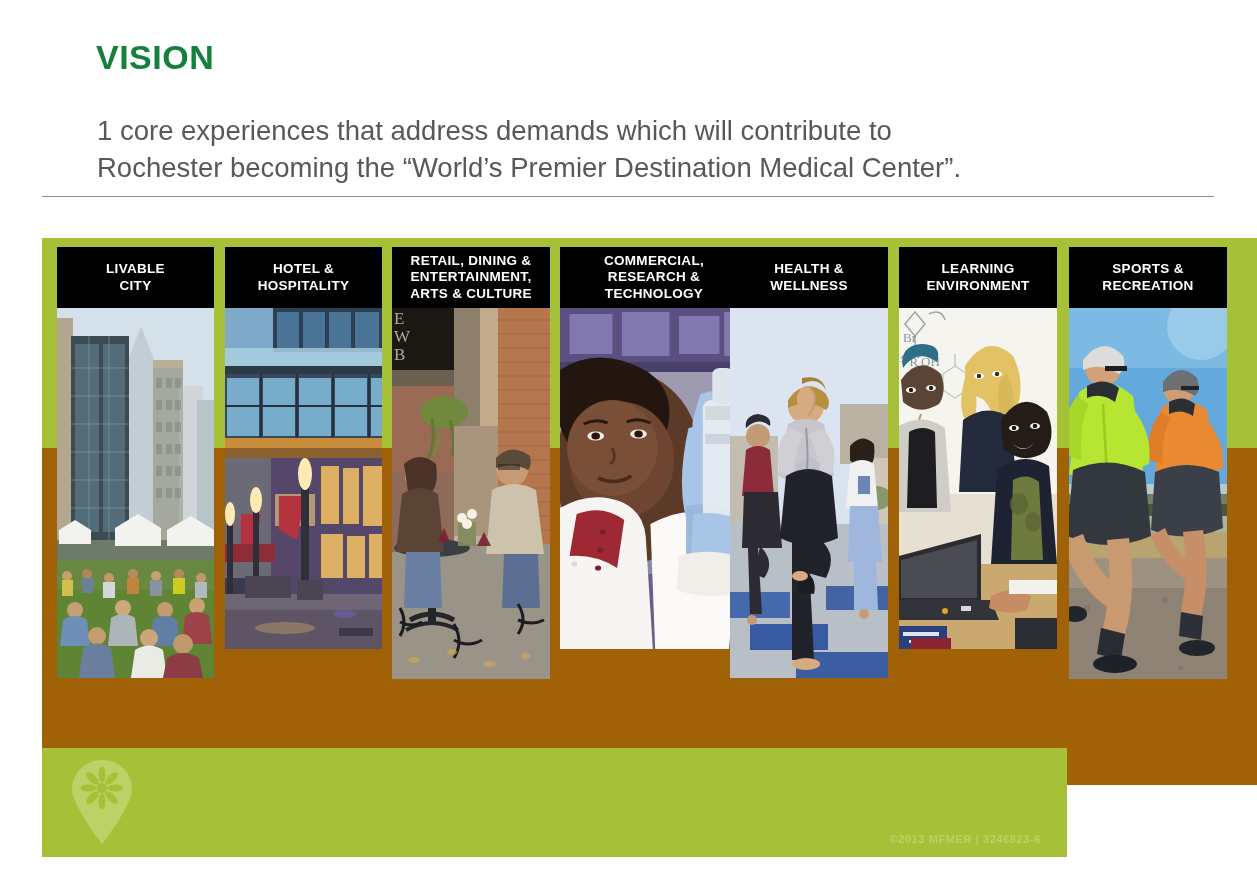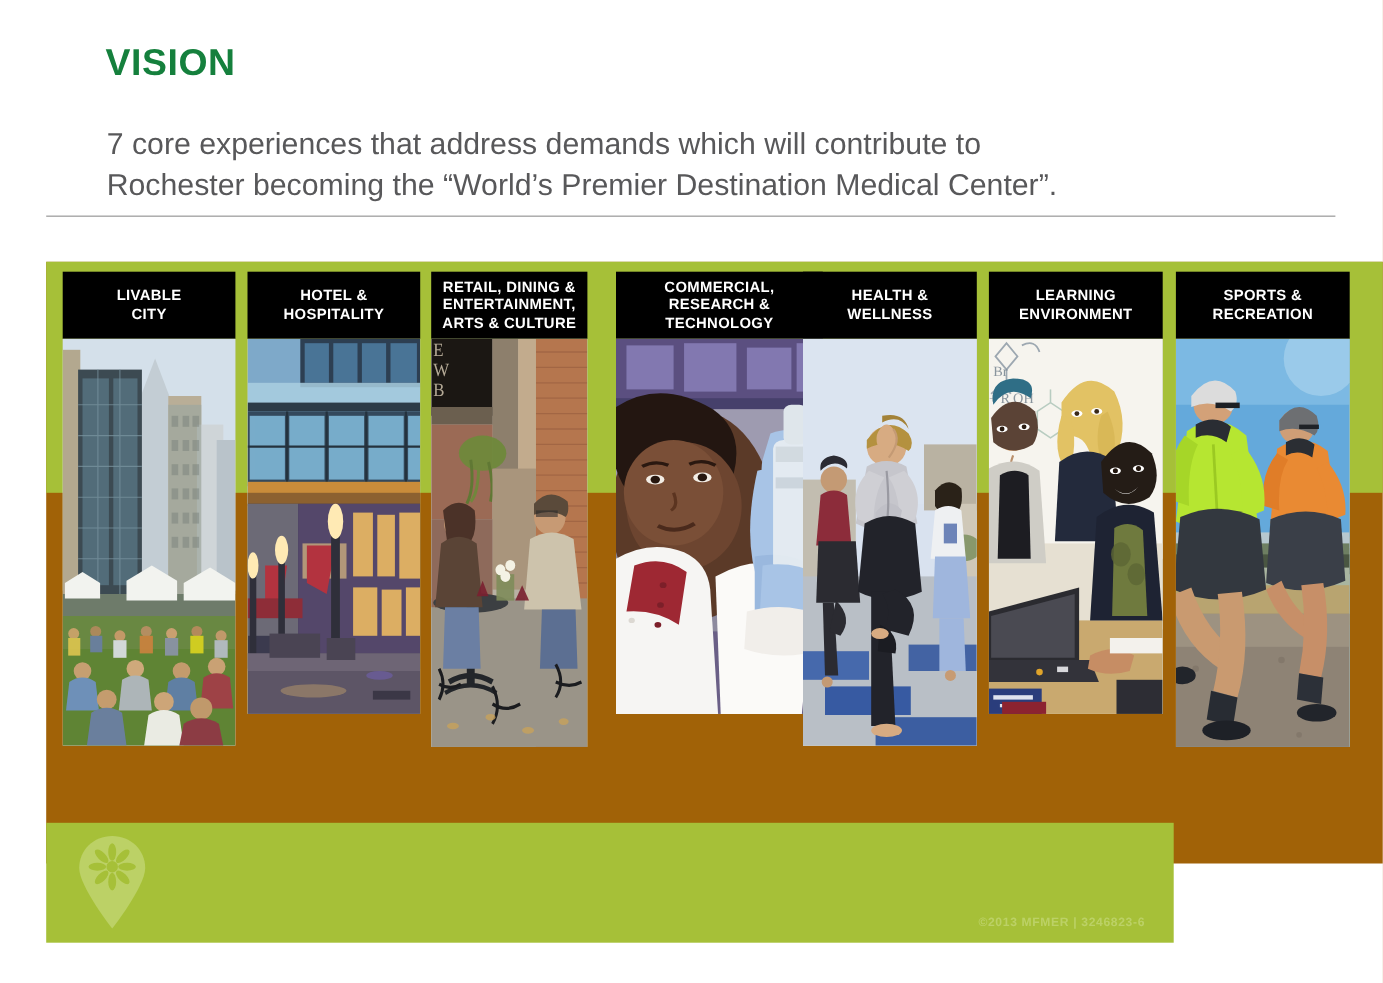--- a/index.html
+++ b/index.html
@@ -116,21 +116,21 @@
     color: #bcd166;
   }
 
   
   .sky { background: linear-gradient(#cfe0ef, #e8eef3); }
 </style>
 </head>
 <body>
 
 <div id="slide-title">VISION</div>
-<div id="slide-subtitle">7 core experiences that address demands which will contribute to
+<div id="slide-subtitle">1 core experiences that address demands which will contribute to
 Rochester becoming the “World’s Premier Destination Medical Center”.</div>
 <div id="header-rule"></div>
 
 <div id="content-panel">
   <div id="green-band"></div>
   <div id="columns-host">
       <div class="column" style="left: 15px; width: 157px;">
         <div class="col-header">LIVABLE
 CITY</div>
         <div class="col-photo" title="city skyline with glass towers above a lawn with white tents and people sitting on grass" style="height: 370px;">
@@ -289,21 +289,21 @@
       <g fill="#4a4453">
         <rect x="20" y="268" width="46" height="22"></rect>
               <rect x="72" y="272" width="26" height="20"></rect>
       </g>
       <rect x="114" y="320" width="34" height="8" fill="#3b3746"></rect>
       <ellipse cx="60" cy="320" rx="30" ry="6" fill="#b99a6a" opacity="0.5"></ellipse>
       <ellipse cx="120" cy="306" rx="12" ry="4" fill="#6f5fae" opacity="0.6"></ellipse>
     </svg>
         </div>
       </div>
-      <div class="column" style="left: 350px; width: 142px; border-radius: 14px;">
+      <div class="column" style="left: 350px; width: 158px; border-radius: 14px;">
         <div class="col-header">RETAIL, DINING &amp;
 ENTERTAINMENT,
 ARTS &amp; CULTURE</div>
         <div class="col-photo" title="couple at an outdoor cafe table with wine in front of a brick storefront" style="height: 371px;">
     <svg class="ph" style="left:0;top:0;width:100%;height:100%" viewBox="0 0 158 371" preserveAspectRatio="none">
       <rect x="0" y="0" width="158" height="371" fill="#b9b1a4"></rect>
       <rect x="0" y="0" width="62" height="70" fill="#1b1713"></rect>
       <g fill="#cfc3ad" font-family="Liberation Serif, serif" font-size="17" opacity="0.85">
         <text x="2" y="16">E</text>
               <text x="2" y="34">W</text>

